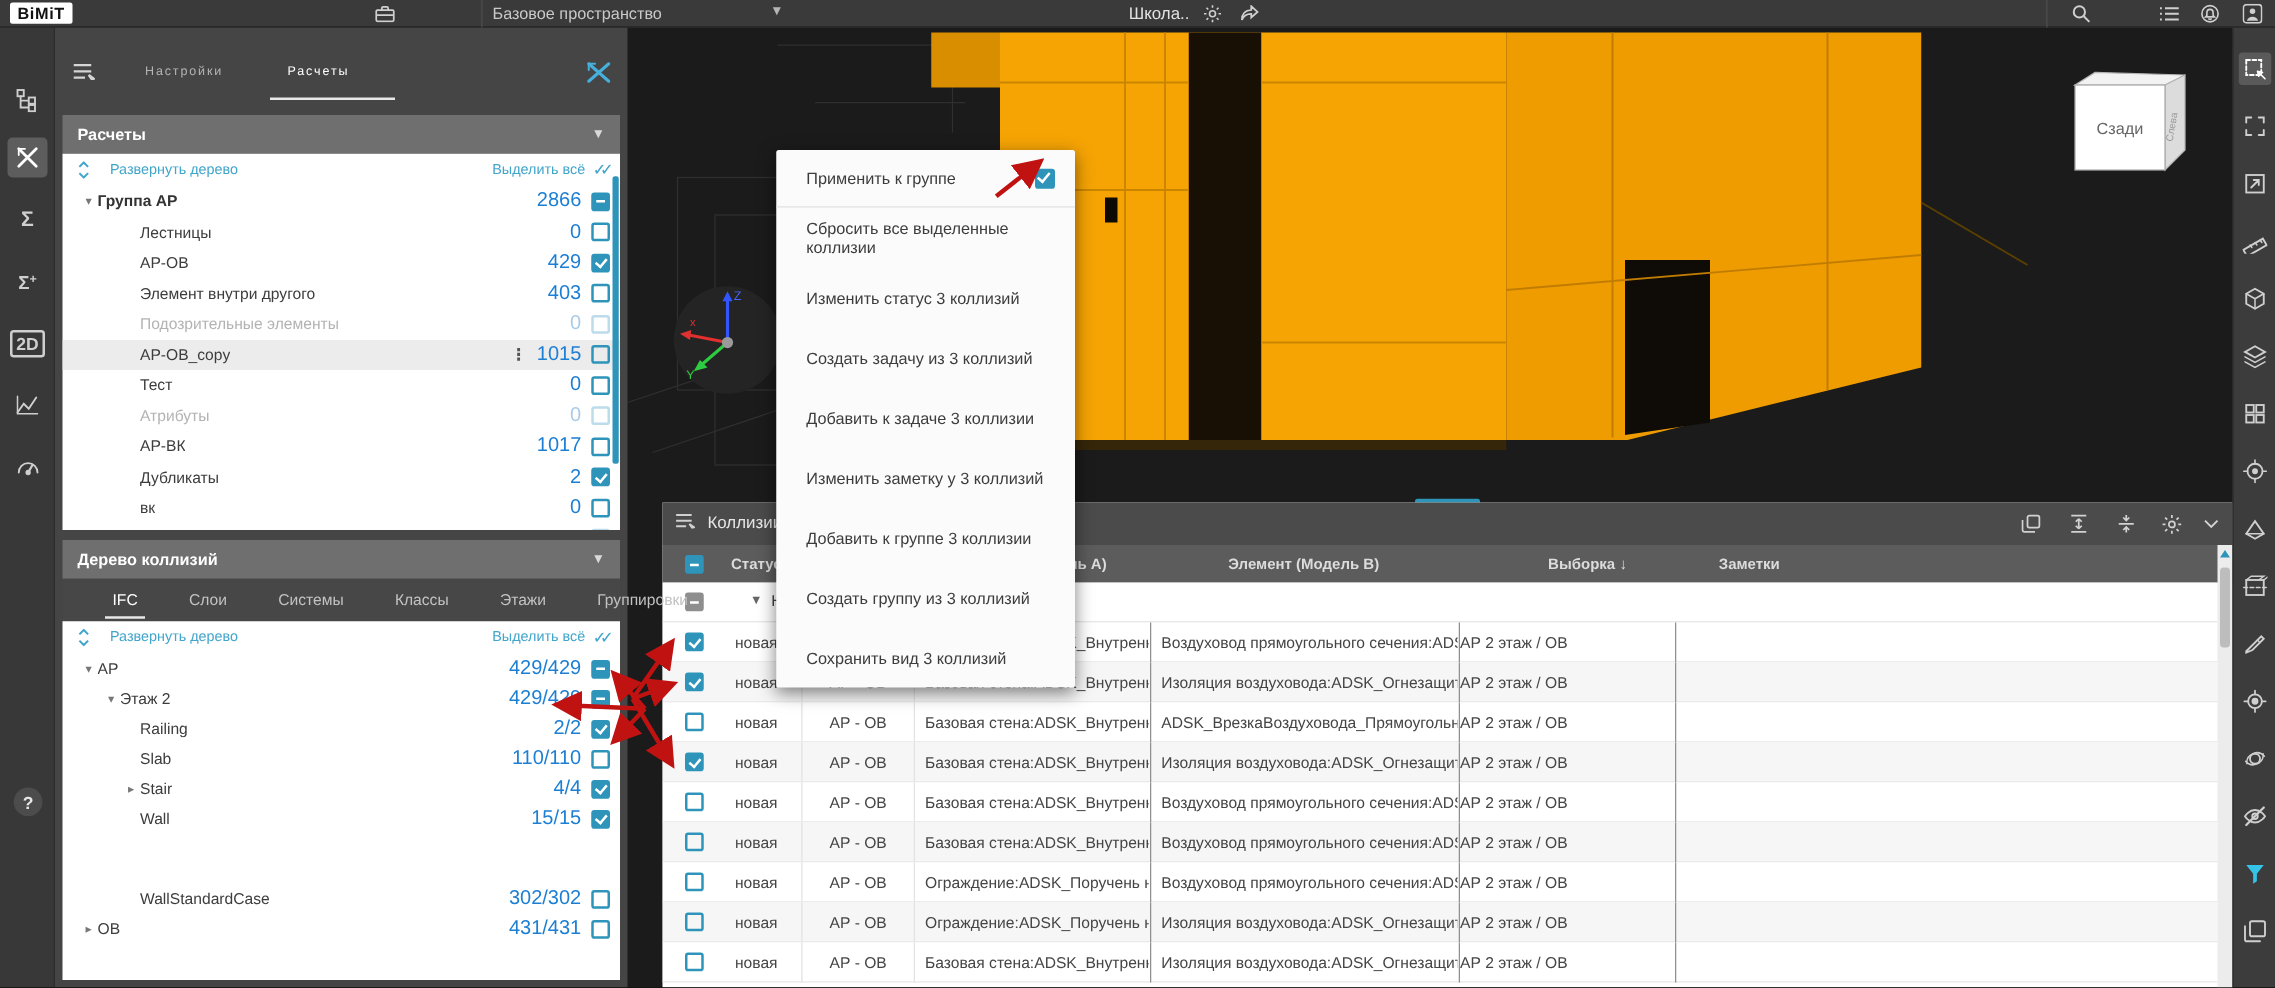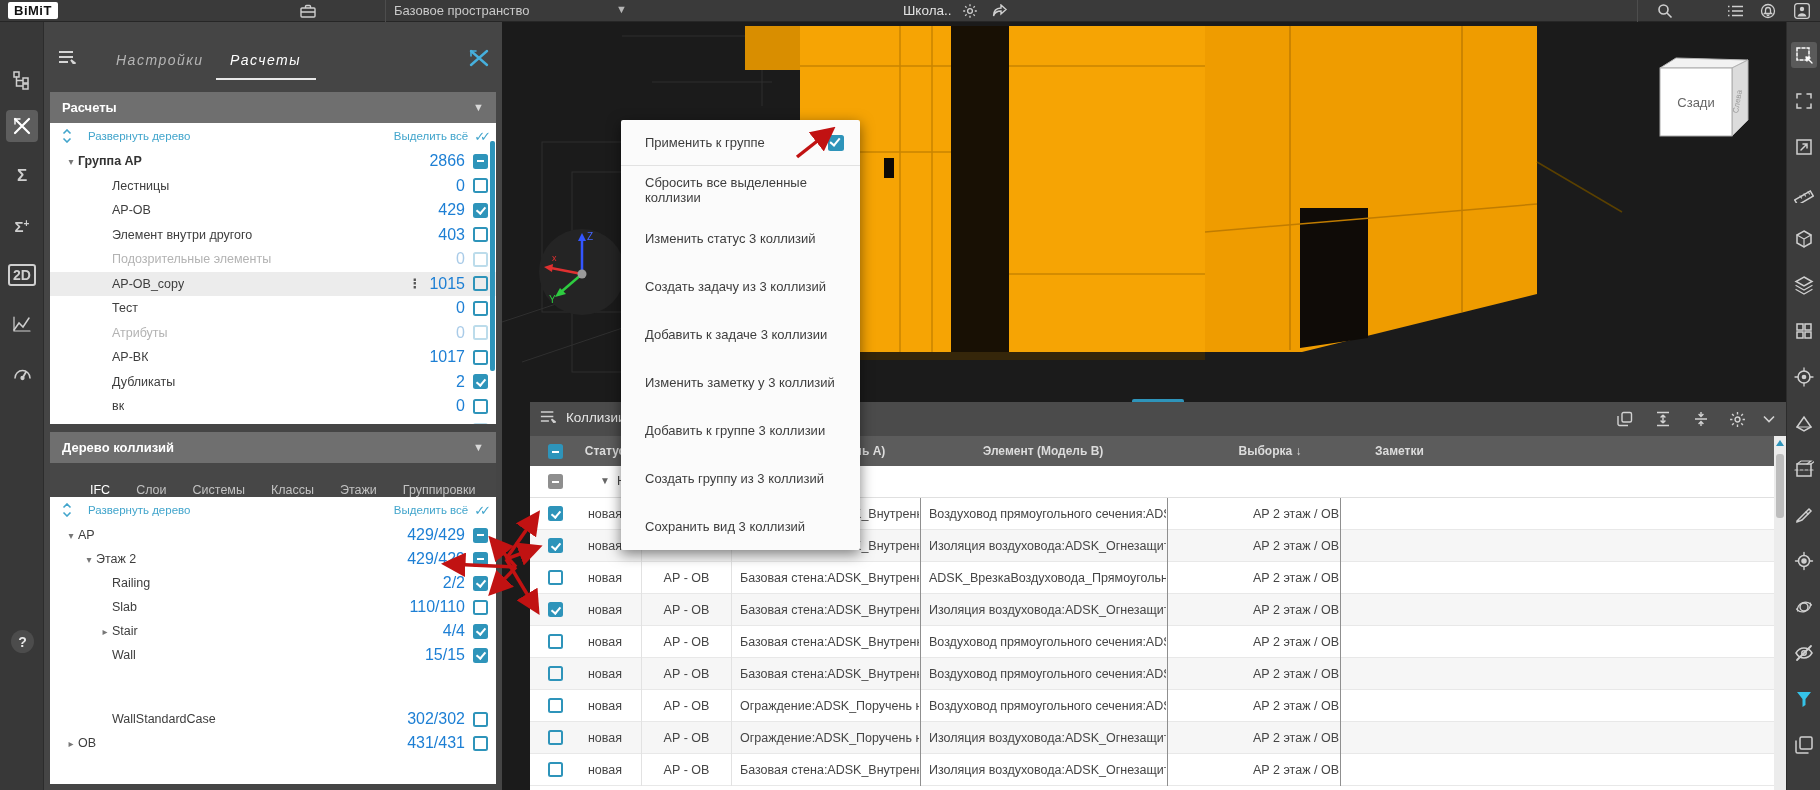--- a/index.html
+++ b/index.html
@@ -23,34 +23,34 @@
   .ltb-it{position:absolute;left:6px;width:32px;height:32px;border-radius:4px;color:#cfcfcf;
           display:flex;align-items:center;justify-content:center;font-size:18px;}
   .ltb-it.active{background:#5d5d5d;color:#fff;}
   #help-btn{position:absolute;left:11px;top:630px;width:23px;height:23px;border-radius:50%;background:#4c4c4c;
             color:#e8e8e8;font-size:14px;font-weight:bold;display:flex;align-items:center;justify-content:center;z-index:31;}
 
   
   #lpanel{position:absolute;left:44px;top:22px;width:458px;height:768px;background:#454545;z-index:20;}
   #lp-tabs{position:absolute;left:0;top:12px;width:458px;height:56px;}
   #lp-menu-ic{position:absolute;left:14px;top:16px;color:#d5d5d5;}
-  .lp-tab{position:absolute;top:18px;font-size:14px;letter-spacing:1.5px;color:#b5b5b5;font-style:italic;}
+  .lp-tab{position:absolute;top:18px;font-size:10px;letter-spacing:1.5px;color:#b5b5b5;}
   .lp-tab.active{color:#fff;}
   #lp-tab-underline{position:absolute;left:172px;top:44px;width:100px;height:2px;background:#e8e8e8;}
   #lp-module-ic{position:absolute;left:424px;top:14px;color:#46b0dd;}
 
   .sec-hdr{position:absolute;left:6px;width:446px;height:31px;background:#6f6f6f;color:#fff;
            font-size:13px;font-weight:bold;line-height:31px;padding-left:12px;}
   .sec-hdr .hdr-caret{position:absolute;right:12px;top:0;color:#d9d9d9;font-size:11px;}
   #calc-hdr{top:70px;}
   #tree-hdr{top:410px;}
 
   #calc-body{position:absolute;left:6px;top:101px;width:446px;height:301px;background:#fff;overflow:hidden;}
   #tree-tabs{position:absolute;left:6px;top:441px;width:446px;height:34px;background:#474747;
-             display:flex;align-items:flex-end;gap:26px;padding-left:40px;}
+             display:flex;align-items:center;gap:41px;padding-left:40px;}
   .t2-tab{font-size:12.5px;color:#c2c2c2;position:relative;}
   .t2-tab.active{color:#fff;}
   .t2-tab.active::after{content:"";position:absolute;left:-6px;right:-6px;bottom:-8px;height:2px;background:#e8e8e8;}
   #tree-body{position:absolute;left:6px;top:475px;width:446px;height:287px;background:#fff;overflow:hidden;}
 
   .acts{height:26px;display:flex;align-items:center;font-size:11.5px;color:#42a5cc;padding:0 10px 0 12px;}
   .acts .ic{margin-right:8px;color:#42a5cc;}
   .acts .spacer{flex:1;}
   .acts .dblcheck{letter-spacing:-5px;margin-left:6px;font-size:13px;}
 
@@ -93,21 +93,21 @@
   #ct-rows{position:absolute;left:0;top:64px;width:1244px;height:324px;overflow:hidden;}
 
   .crow{position:relative;height:32px;border-bottom:1px solid #e8e8e8;background:#fff;font-size:12.5px;color:#454545;}
   .crow.alt{background:#f6f6f6;}
   .ccell{position:absolute;top:0;height:32px;line-height:32px;white-space:nowrap;overflow:hidden;}
   .c-cb{left:18px;top:8px;position:absolute;}
   .c-status{left:39px;width:72px;text-align:center;}
   .c-calc{left:111px;width:90px;text-align:center;border-left:1px solid #e2e2e2;}
   .c-ea{left:201px;width:188px;padding-left:8px;border-left:1px solid #e2e2e2;}
   .c-eb{left:390px;width:246px;padding-left:8px;border-left:1px solid #8f8f8f;}
-  .c-sel{left:637px;width:172px;border-left:1px solid #8f8f8f;text-align:right;}
+  .c-sel{left:637px;width:172px;border-left:1px solid #8f8f8f;}
   .c-notes{left:810px;width:434px;padding-left:35px;border-left:1px solid #8f8f8f;}
   .grow{position:relative;height:32px;border-bottom:1px solid #e0e0e0;background:#fff;font-size:12.5px;color:#444;}
 
   #ct-scroll{position:absolute;right:0;top:34px;width:12px;height:354px;background:#ececec;}
   #ct-scroll .up{position:absolute;left:2px;top:4px;width:0;height:0;border-left:4px solid transparent;border-right:4px solid transparent;border-bottom:6px solid #2e94ba;}
   #ct-scroll .thumb{position:absolute;left:2px;top:18px;width:8px;height:64px;background:#bdbdbd;border-radius:3px;}
 
   
   #rtb{position:absolute;right:0;top:22px;width:34px;height:768px;background:#3c3c3c;border-left:1px solid #2c2c2c;z-index:30;}
   .rtb-it{position:absolute;left:4px;width:26px;height:26px;border-radius:3px;color:#cfcfcf;

